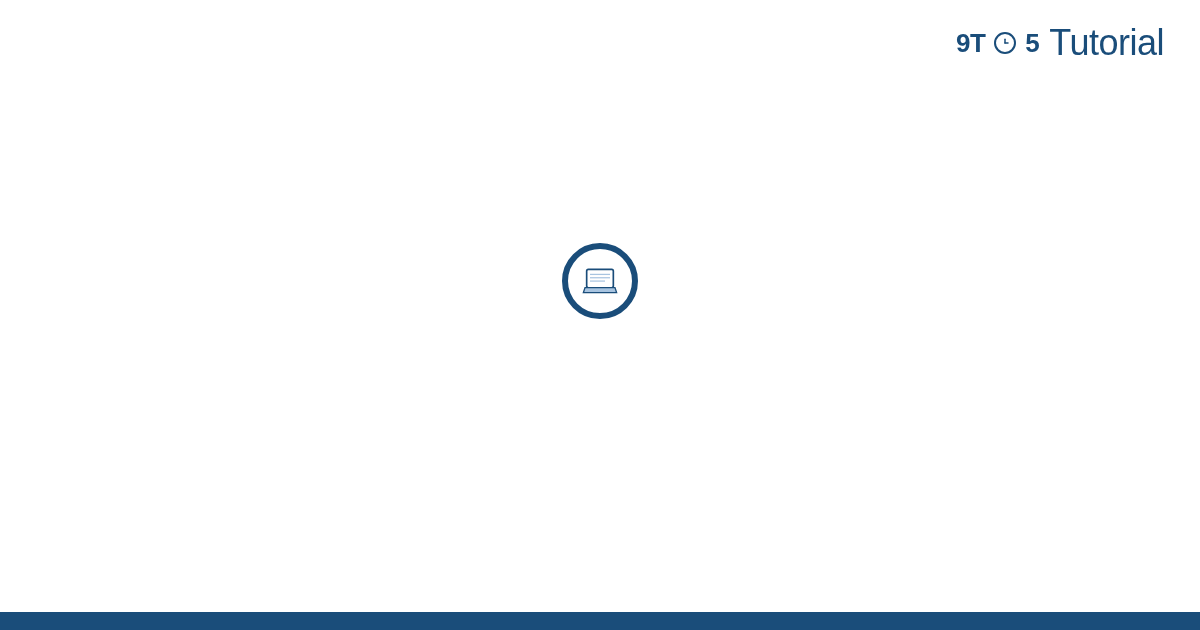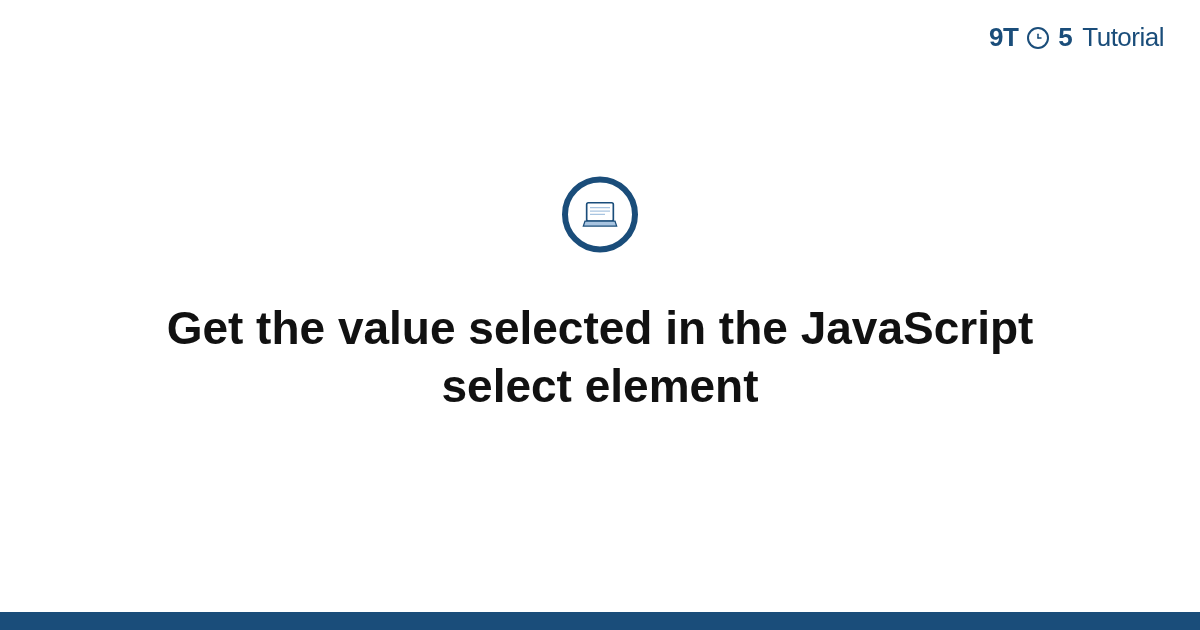--- a/index.html
+++ b/index.html
@@ -51,21 +51,21 @@
     }
     
     .logo-five {
       font-size: 26px;
       font-weight: 700;
       color: #1a4d7a;
       letter-spacing: -0.5px;
     }
     
     .logo-tutorial {
-      font-size: 26px;
+      font-size: 36px;
       font-weight: 400;
       color: #1a4d7a;
       letter-spacing: -0.5px;
       margin-left: 2px;
     }
     
     .center-content {
       position: absolute;
       top: 50%;
       left: 50%;
@@ -129,16 +129,15 @@
 <div class="center-content">
   <div class="icon-circle">
     <svg viewBox="0 0 48 48" fill="none">
       <rect x="8" y="10" width="32" height="22" rx="2" stroke="#1a4d7a" stroke-width="2" fill="#ffffff"></rect>
       <line x1="12" y1="16" x2="36" y2="16" stroke="#a8c4e0" stroke-width="1.5"></line>
       <line x1="12" y1="20" x2="36" y2="20" stroke="#a8c4e0" stroke-width="1.5"></line>
       <line x1="12" y1="24" x2="30" y2="24" stroke="#a8c4e0" stroke-width="1.5"></line>
       <path d="M6 32 L42 32 L44 38 L4 38 Z" fill="#a8c4e0" stroke="#1a4d7a" stroke-width="1.5"></path>
     </svg>
   </div>
-  <h1 class="title">Get the value selected in the JavaScript select element</h1>
 </div>
 
 <div class="bottom-bar"></div>
 
 </body></html>

